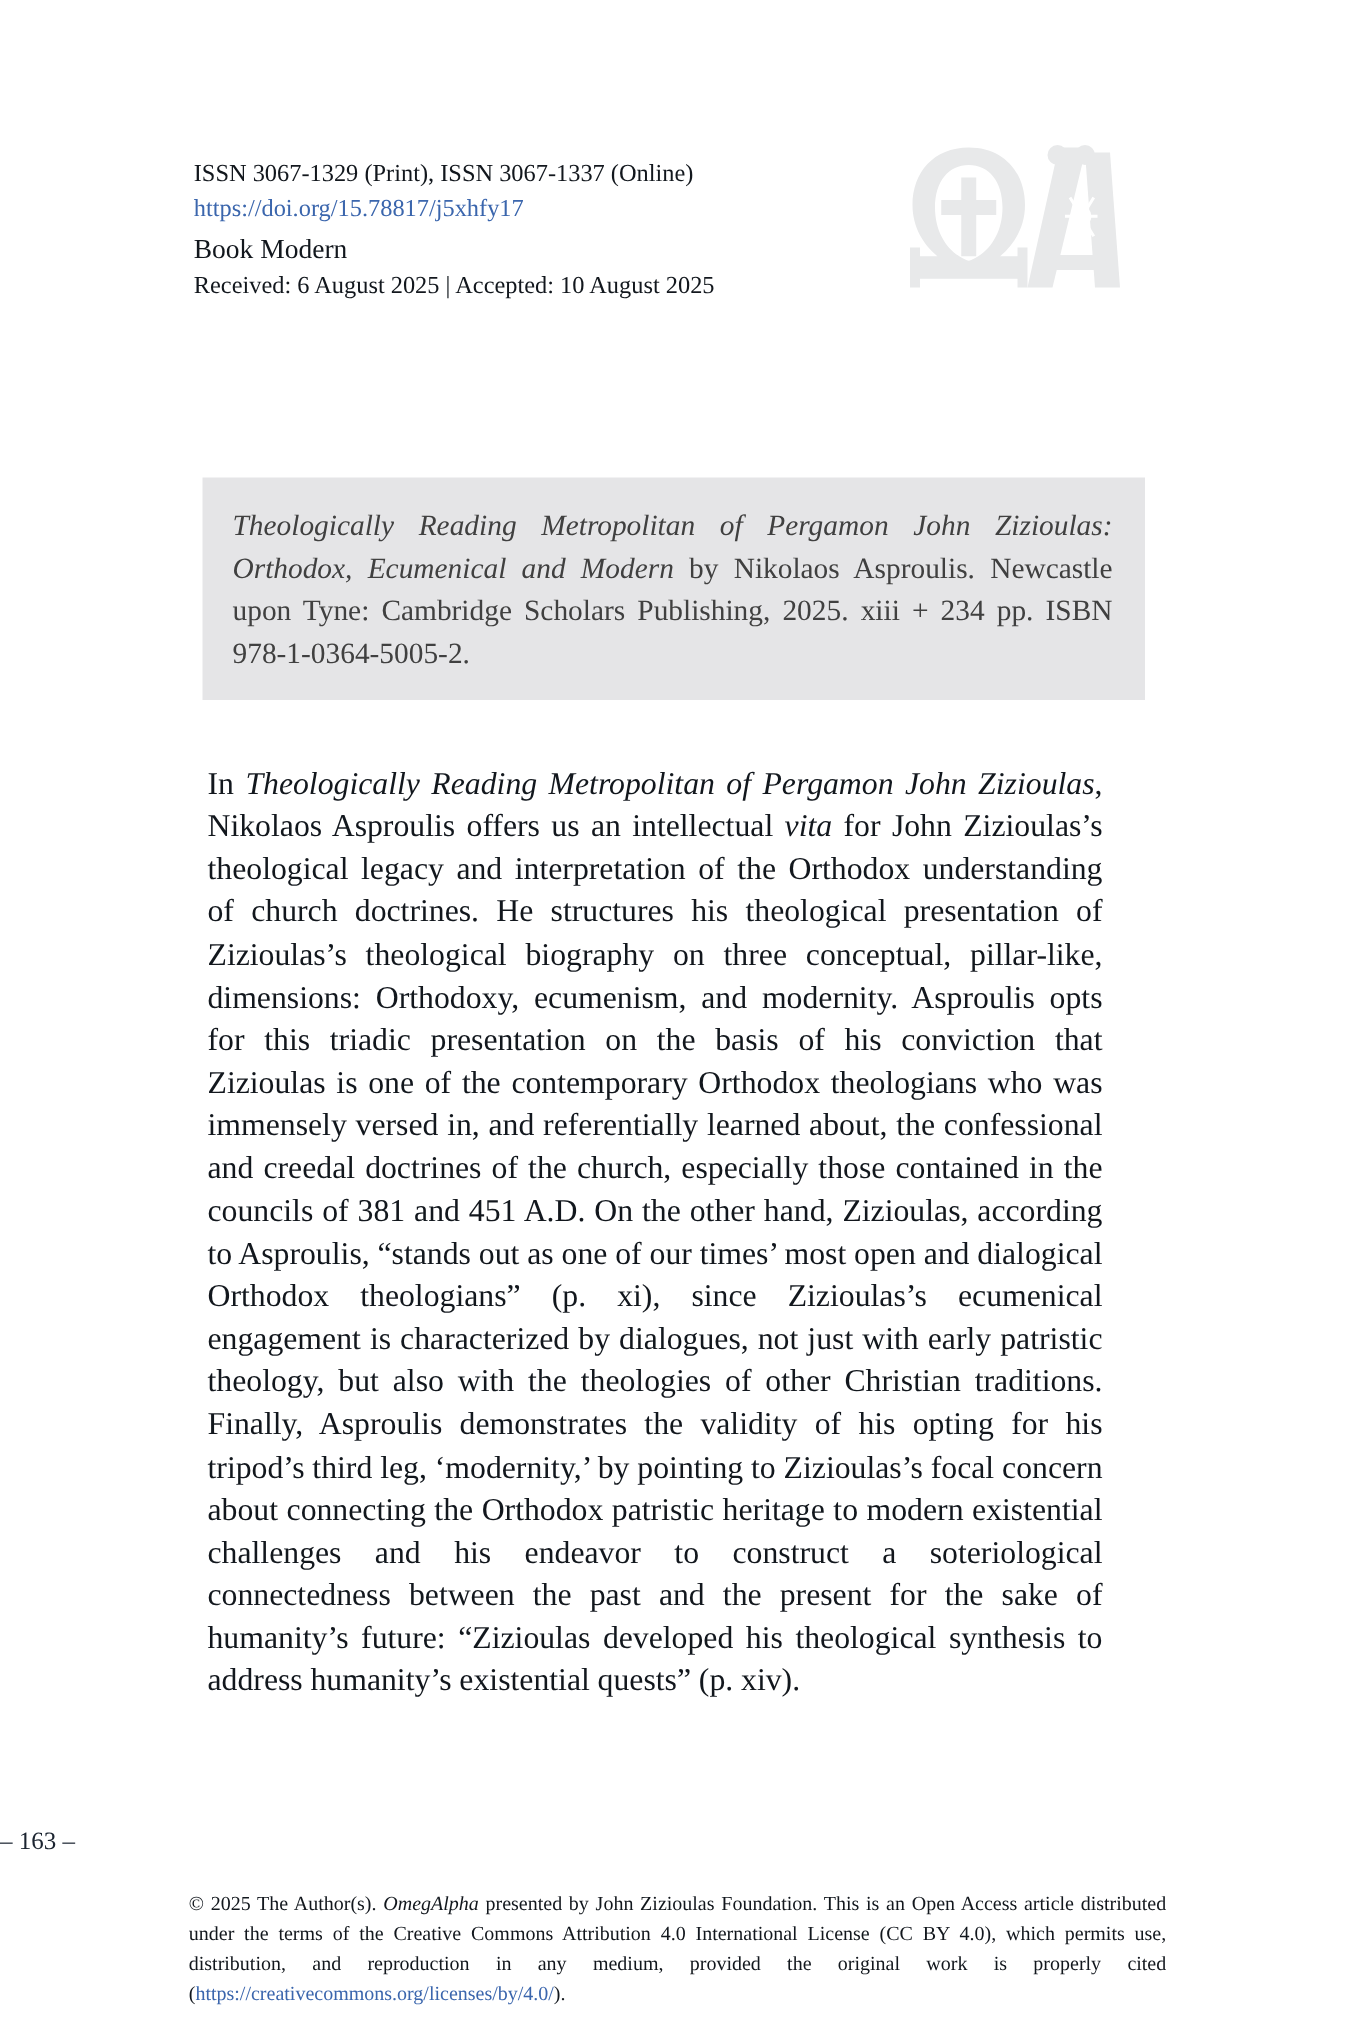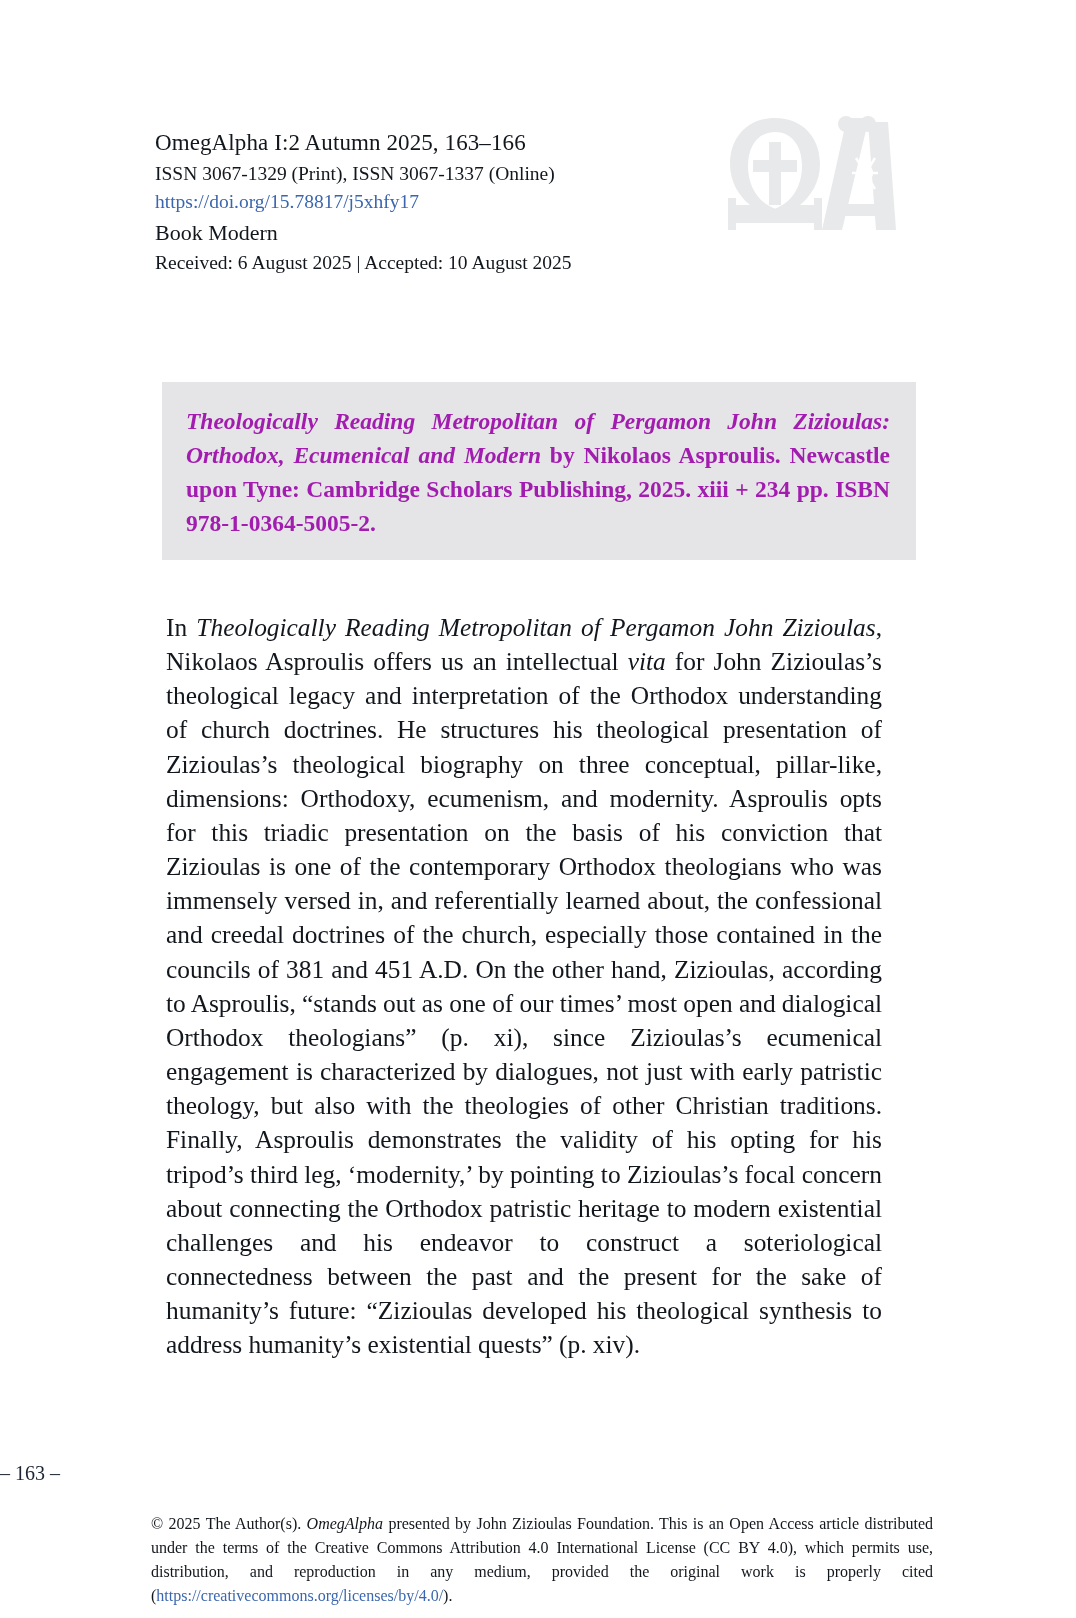--- a/index.html
+++ b/index.html
@@ -72,22 +72,21 @@
     min-height: 156px;
     background: #e5e5e7;
     box-sizing: border-box;
     padding: 22px 26px 20px 24px;
   }
   .citation-text {
     font-size: 23.5px;
     line-height: 1.45;
     text-align: justify;
     text-align-last: left;
-    color: #a21caf;
-    font-weight: bold;
+    color: #404040;
   }
   .citation-text i { font-style: italic; }
 
   
   .body-col {
     position: absolute;
     left: 154px;
     top: 598px;
     width: 740px;
   }
@@ -127,21 +126,20 @@
   }
   .footer i { font-style: italic; }
   .footer .cc-link { color: #3b66ad; text-decoration: none; }
 </style>
 </head>
 <body>
 
 <div class="page">
 
   <div class="masthead">
-    <div class="line line-journal">OmegAlpha I:2 Autumn 2025, 163–166</div>
     <div class="line line-issn">ISSN 3067-1329 (Print), ISSN 3067-1337 (Online)</div>
     <div class="line line-doi"><a class="doi-link" href="#">https://doi.org/15.78817/j5xhfy17</a></div>
     <div class="line line-type">Book Modern</div>
     <div class="line line-dates">Received: 6 August 2025 | Accepted: 10 August 2025</div>
   </div>
 
   <div class="logo">
     <svg viewBox="0 0 180 125" xmlns="http://www.w3.org/2000/svg" aria-hidden="true">
       <g fill="#e8e9ea">
 

